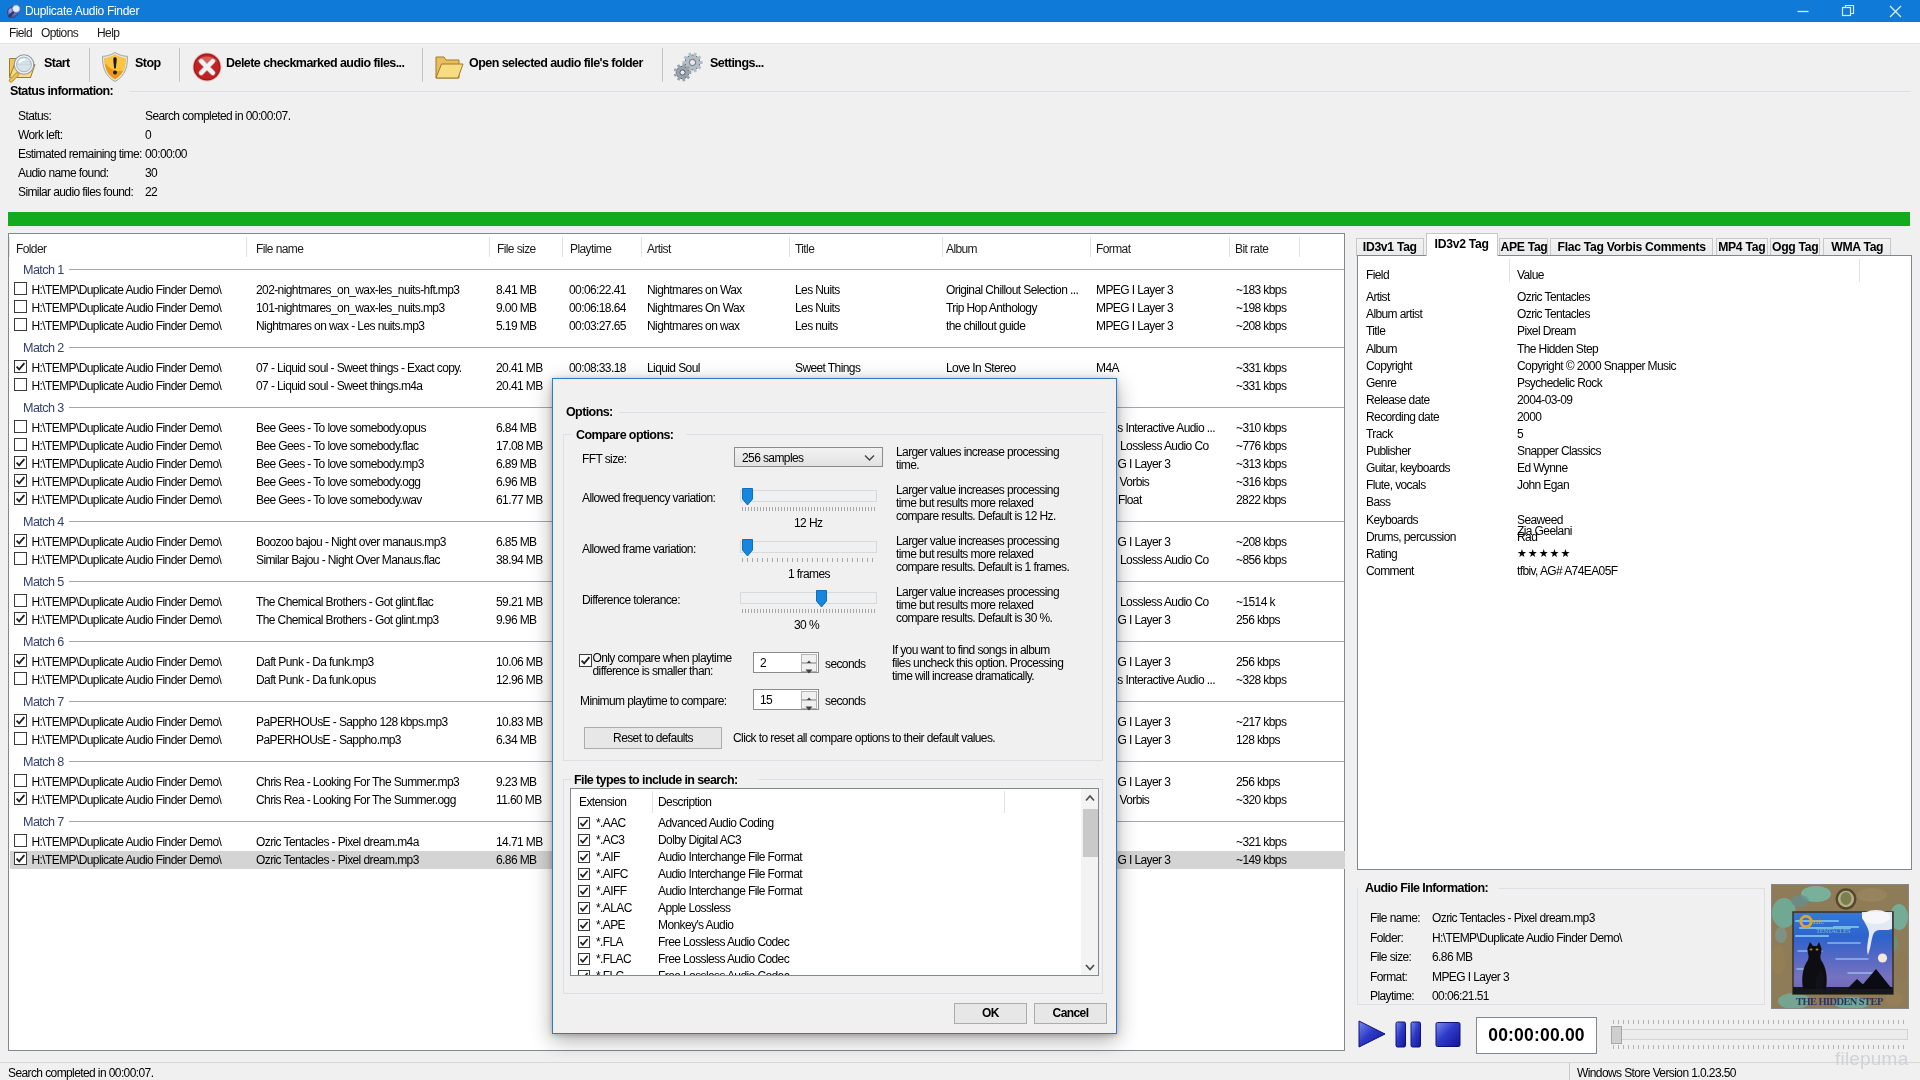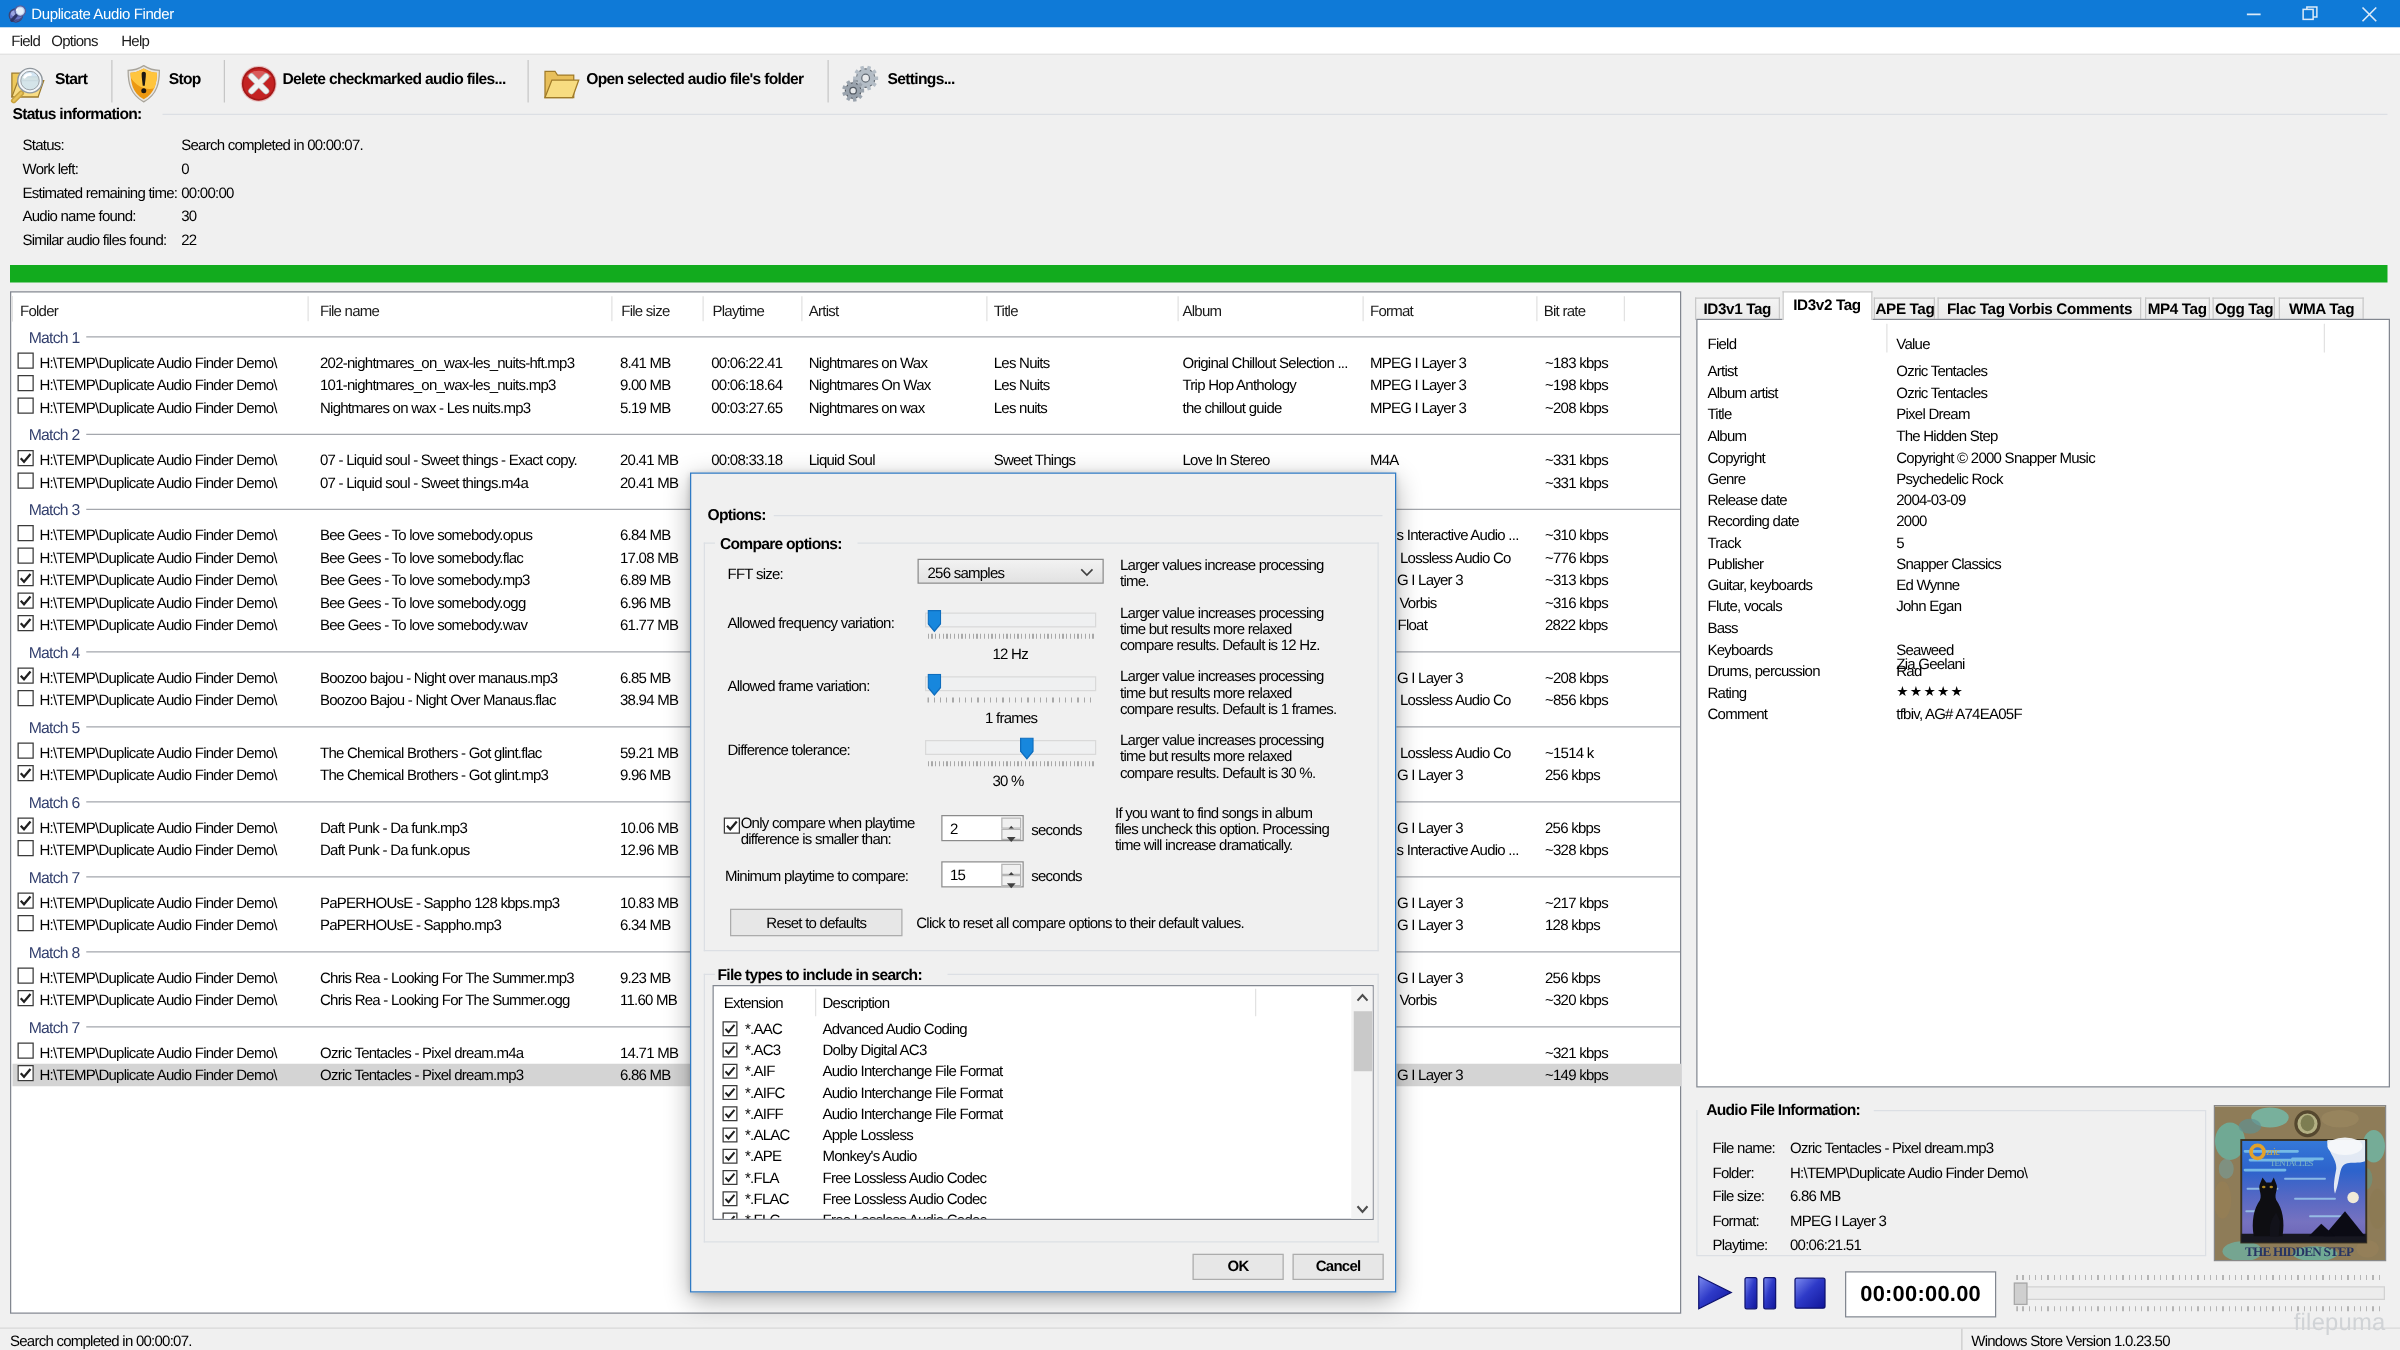--- a/index.html
+++ b/index.html
@@ -281,21 +281,21 @@
         <path d="M2.6 6.6 L5.2 9.4 L10.4 3.2" stroke="#202020" stroke-width="1.8" fill="none"></path>
       </svg>
     </div>
 <div class="rowtx" style="left:22.5px;top:301px">H:\TEMP\Duplicate Audio Finder Demo\</div>
 <div class="rowtx" style="left:247px;top:301px">Boozoo bajou - Night over manaus.mp3</div>
 <div class="rowtx" style="left:487px;top:301px">6.85 MB</div>
 <div class="rowtx" style="left:1108.5px;top:301px">G I Layer 3</div>
 <div class="rowtx" style="left:1227px;top:301px">~208 kbps</div>
 <div class="cb" style="left:5px;top:318px"></div>
 <div class="rowtx" style="left:22.5px;top:319px">H:\TEMP\Duplicate Audio Finder Demo\</div>
-<div class="rowtx" style="left:247px;top:319px">Boozoo Bajou - Night Over Manaus.flac</div>
+<div class="rowtx" style="left:247px;top:319px">Similar Bajou - Night Over Manaus.flac</div>
 <div class="rowtx" style="left:487px;top:319px">38.94 MB</div>
 <div class="rowtx" style="left:1111.0px;top:319px">Lossless Audio Co</div>
 <div class="rowtx" style="left:1227px;top:319px">~856 kbps</div>
 <div class="match" style="left:14px;top:341px">Match 5</div>
 <div class="mline" style="left:60px;top:347px;width:1275px"></div>
 <div class="cb" style="left:5px;top:360px"></div>
 <div class="rowtx" style="left:22.5px;top:361px">H:\TEMP\Duplicate Audio Finder Demo\</div>
 <div class="rowtx" style="left:247px;top:361px">The Chemical Brothers - Got glint.flac</div>
 <div class="rowtx" style="left:487px;top:361px">59.21 MB</div>
 <div class="rowtx" style="left:1111.0px;top:361px">Lossless Audio Co</div>

